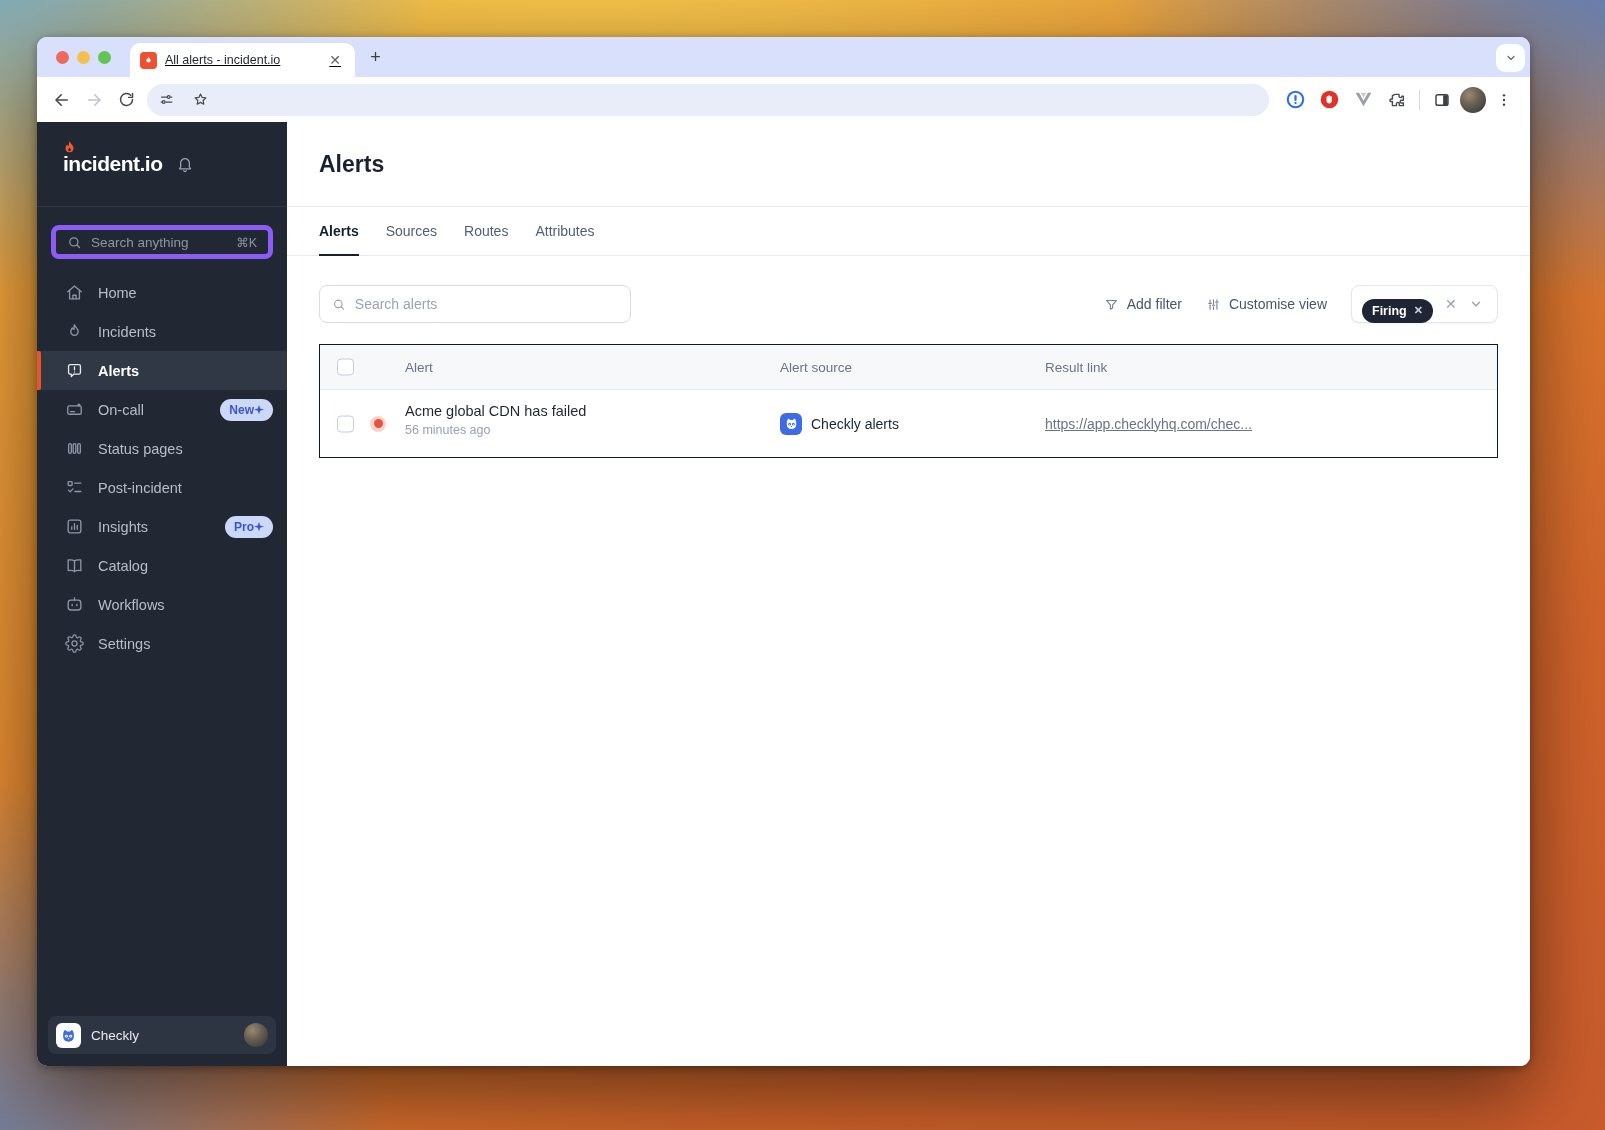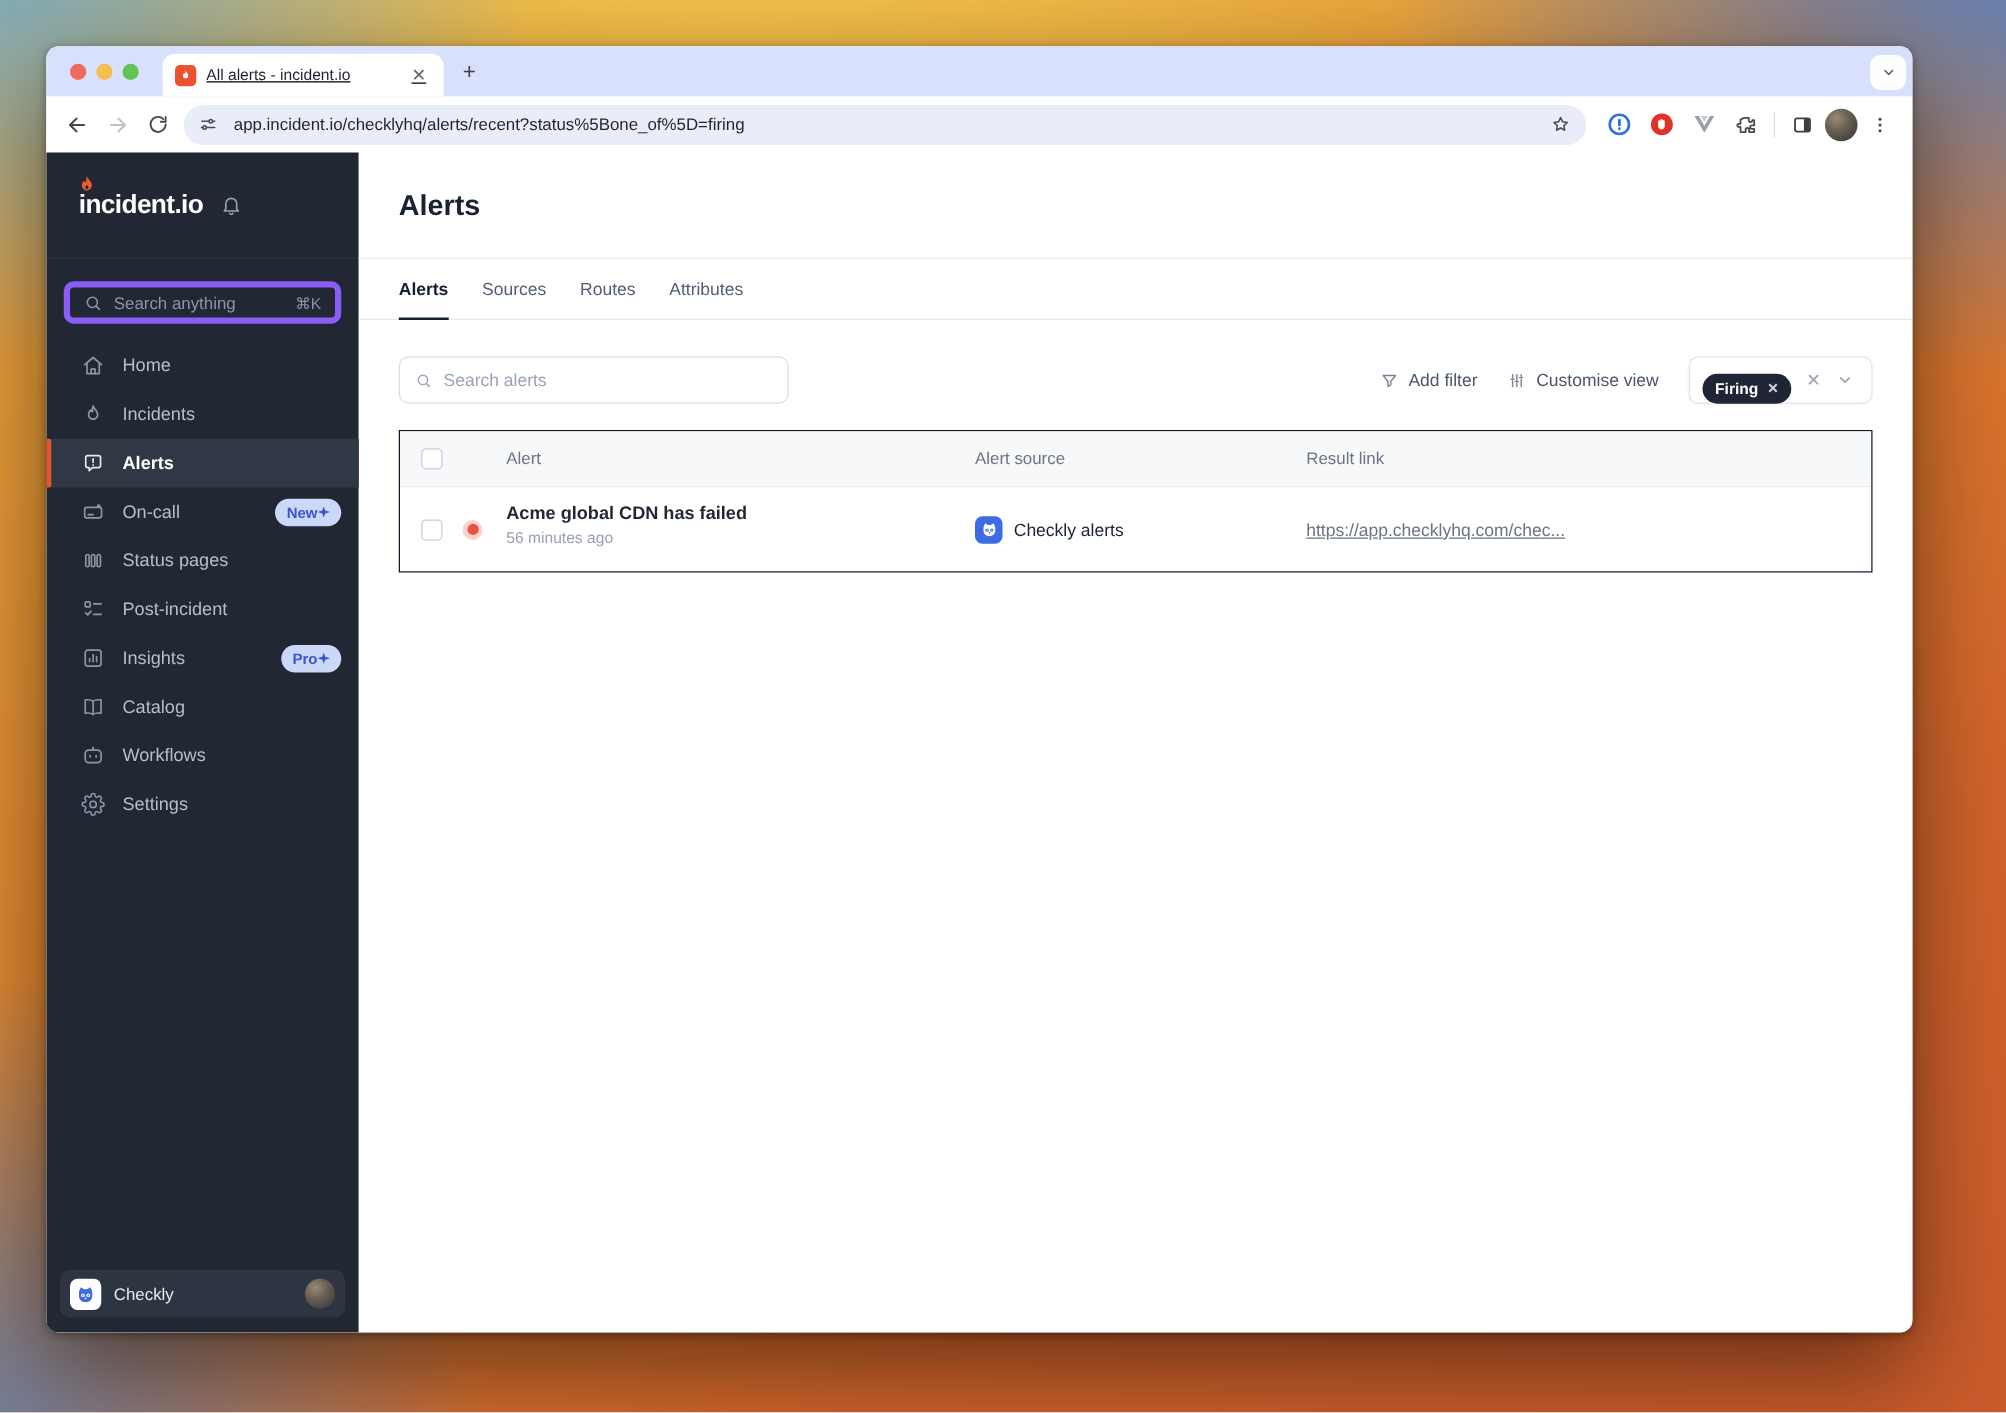--- a/index.html
+++ b/index.html
@@ -114,21 +114,21 @@
   .thead { background:#f7f8fa; height:45px; position:relative; border-bottom:1px solid #e8eaee; }
   .trow { background:#fff; height:67px; position:relative; cursor:pointer; }
   .cb { position:absolute; left:17px; top:50%; transform:translateY(-50%); width:17px; height:17px;
     border:1.5px solid #c6cdd9; border-radius:4px; background:#fff; cursor:pointer; }
   .th { position:absolute; top:50%; transform:translateY(-50%); font-size:13.5px; color:#6b7484; }
   .th.c1 { left:85px; } .th.c2 { left:460px; } .th.c3 { left:725px; }
   .dot { position:absolute; left:50px; top:50%; transform:translateY(-50%); width:16px; height:16px;
     border-radius:50%; background:rgba(232,82,63,.25); display:flex; align-items:center; justify-content:center; }
   .dot::after { content:""; width:9px; height:9px; border-radius:50%; background:#e8523f; }
   .alert-main { position:absolute; left:85px; top:13px; }
-  .alert-title { font-size:14.5px; font-weight:bold; color:#1f2733; }
+  .alert-title { font-size:14.5px; font-weight:normal; color:#1f2733; }
   .alert-time { font-size:12.5px; color:#98a1b2; margin-top:4px; }
   .src { position:absolute; left:460px; top:50%; transform:translateY(-50%); display:flex; align-items:center; gap:9px; }
   .src-icon { width:22px; height:22px; border-radius:6px; background:#3d6be4; display:flex;
     align-items:center; justify-content:center; flex:none; }
   .src-label { font-size:14px; color:#1b2433; font-weight:500; }
   .result-link { position:absolute; left:725px; top:50%; transform:translateY(-50%);
     font-size:14px; color:#6b7485; text-decoration:underline; }
 
   svg { display:block; }
 </style>
@@ -181,21 +181,20 @@
           </svg>
       </span>
       <div class="omnibox">
         <span class="siteinfo">
           <svg width="15" height="15" viewBox="0 0 24 24" fill="none" stroke="currentColor" stroke-width="2" stroke-linecap="round">
               <path d="M4 8h9M19 8h1.5M3.5 16h2M11 16h9.5"></path>
               <circle cx="15.5" cy="8" r="2.2"></circle>
               <circle cx="7.5" cy="16" r="2.2"></circle>
             </svg>
         </span>
-        <span class="url">app.incident.io/checklyhq/alerts/recent?status%5Bone_of%5D=firing</span>
         <span class="ombtn">
           <svg width="17" height="17" viewBox="0 0 24 24" fill="none" stroke="currentColor" stroke-width="1.7" stroke-linejoin="round">
               <path d="M12 4.3l2.3 4.8 5.2.7-3.8 3.6.95 5.2L12 16.1l-4.65 2.5.95-5.2-3.8-3.6 5.2-.7z"></path>
             </svg>
         </span>
       </div>
       <span class="extbtn">
         <svg width="21" height="21" viewBox="0 0 24 24">
             <circle cx="12" cy="12" r="10" fill="#2f6fe4"></circle>
             <circle cx="12" cy="12" r="7.6" fill="#fff"></circle>

